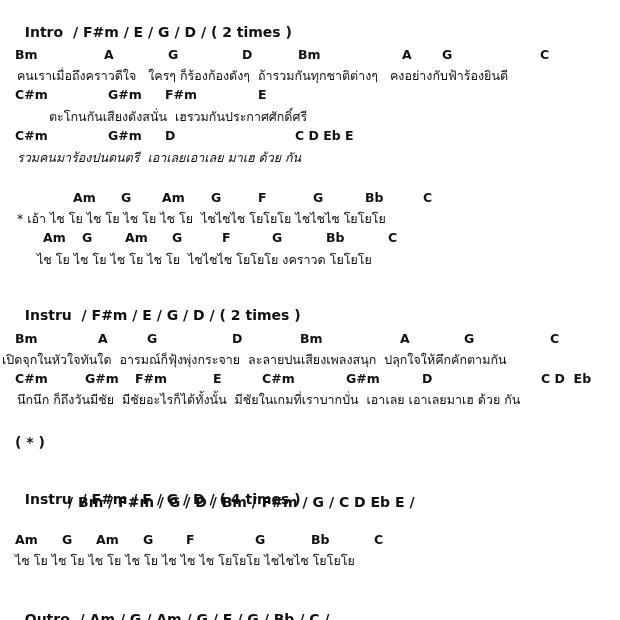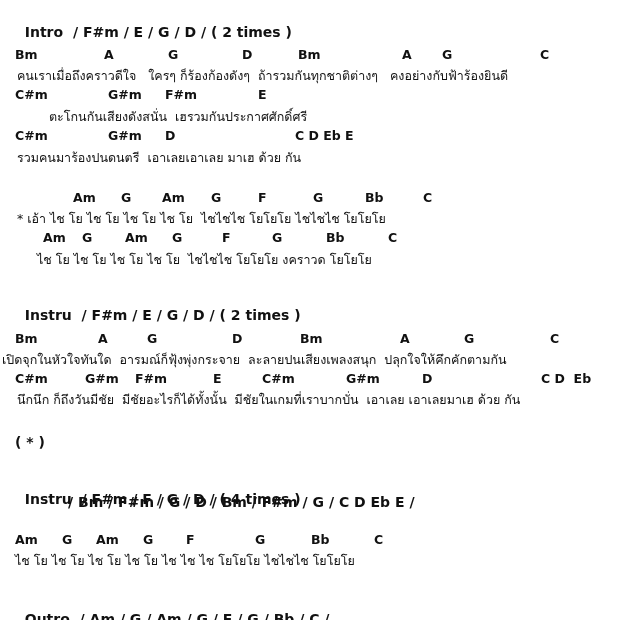--- a/index.html
+++ b/index.html
@@ -15,21 +15,21 @@
 
 <div class="section" style="left:15px; top:8px;">
   <span>Intro</span>  <span>/ F#m / E / G / D / ( 2 times )</span>
 </div>
 
 <div class="line" style="top:47px;"><span class="chord" style="left: 15px;">Bm</span><span class="chord" style="left: 104px;">A</span><span class="chord" style="left: 168px;">G</span><span class="chord" style="left: 242px;">D</span><span class="chord" style="left: 298px;">Bm</span><span class="chord" style="left: 402px;">A</span><span class="chord" style="left: 442px;">G</span><span class="chord" style="left: 540px;">C</span></div>
 <div class="line" style="top:66px;"><span class="lyric" style="left:17px;">คนเราเมื่อถึงคราวดีใจ   ใครๆ ก็ร้องก้องดังๆ  ถ้ารวมกันทุกชาติต่างๆ   คงอย่างกับฟ้าร้องยินดี</span></div>
 <div class="line" style="top:87px;"><span class="chord" style="left: 15px;">C#m</span><span class="chord" style="left: 108px;">G#m</span><span class="chord" style="left: 165px;">F#m</span><span class="chord" style="left: 258px;">E</span></div>
 <div class="line" style="top:107px;"><span class="lyric" style="left:17px;margin-left:32px;">ตะโกนกันเสียงดังสนั่น  เฮรวมกันประกาศศักดิ์ศรี</span></div>
 <div class="line" style="top:128px;"><span class="chord" style="left: 15px;">C#m</span><span class="chord" style="left: 108px;">G#m</span><span class="chord" style="left: 165px;">D</span><span class="chord" style="left: 295px;">C D Eb E</span></div>
-<div class="line" style="top:148px;"><span class="lyric" style="left:17px;">รวมคนมาร้องปนดนตรี  เอาเลยเอาเลย มาเฮ ด้วย กัน</span></div>
+<div class="line" style="top:148px;"><span class="lyric" style="left:17px;font-style:italic;">รวมคนมาร้องปนดนตรี  เอาเลยเอาเลย มาเฮ ด้วย กัน</span></div>
 
 <div class="line" style="top:190px;"><span class="chord" style="left: 73px;">Am</span><span class="chord" style="left: 121px;">G</span><span class="chord" style="left: 162px;">Am</span><span class="chord" style="left: 211px;">G</span><span class="chord" style="left: 258px;">F</span><span class="chord" style="left: 313px;">G</span><span class="chord" style="left: 365px;">Bb</span><span class="chord" style="left: 423px;">C</span></div>
 <div class="line" style="top:209px;"><span class="lyric" style="left:17px;">* เอ้า ไช โย ไช โย ไช โย ไช โย  ไชไชไช โยโยโย ไชไชไช โยโยโย</span></div>
 <div class="line" style="top:230px;"><span class="chord" style="left: 43px;">Am</span><span class="chord" style="left: 82px;">G</span><span class="chord" style="left: 125px;">Am</span><span class="chord" style="left: 172px;">G</span><span class="chord" style="left: 222px;">F</span><span class="chord" style="left: 272px;">G</span><span class="chord" style="left: 326px;">Bb</span><span class="chord" style="left: 388px;">C</span></div>
 <div class="line" style="top:250px;"><span class="lyric" style="left:37px;">ไช โย ไช โย ไช โย ไช โย  ไชไชไช โยโยโย งคราวด โยโยโย</span></div>
 
 <div class="section" style="left:15px; top:291px;">
   <span>Instru</span>  <span>/ F#m / E / G / D / ( 2 times )</span>
 </div>
 

